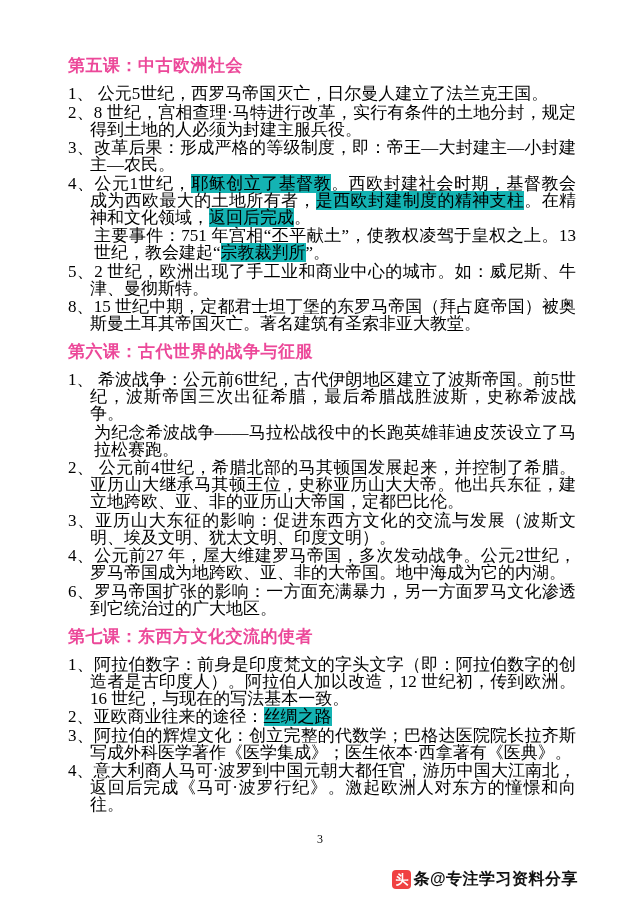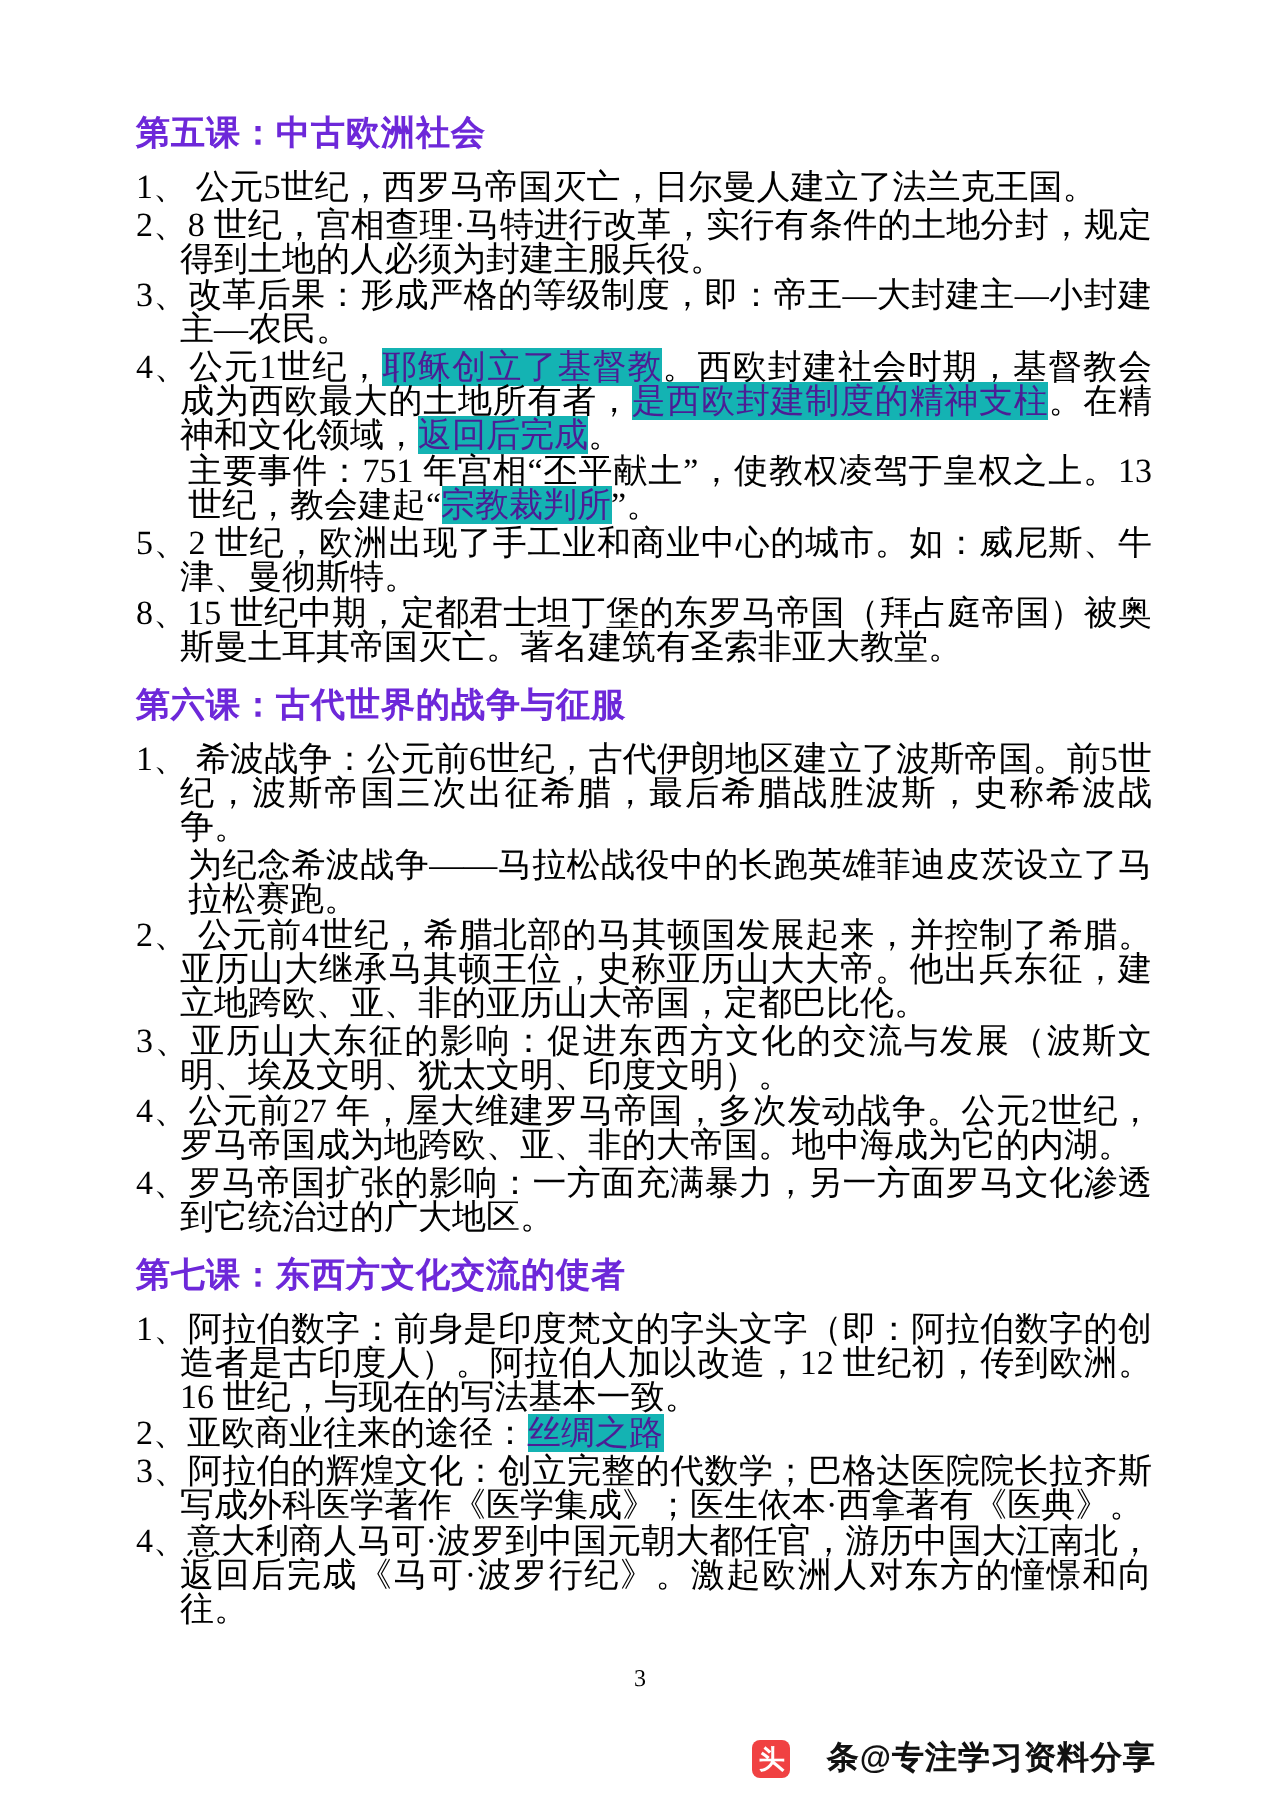--- a/index.html
+++ b/index.html
@@ -13,44 +13,44 @@
     font-family: "Liberation Serif", serif;
     color: #000;
   }
   .doc {
     position: absolute;
     left: 68px;
     top: 56px;
     width: 508px;
   }
   .section-title {
-    font-family: Liberation Serif, serif;
+    font-family: Liberation Mono, monospace;
     font-weight: bold;
     font-size: 17px;
     line-height: 22px;
     margin: 10px 0 7px;
     letter-spacing: 0.5px;
-    color: #6d28d9;
+    color: #ec4899;
   }
   .doc .section-title:first-child { margin-top: 0; }
   .para {
     font-size: 17px;
     line-height: 17px;
     margin: 1.5px 0;
     padding-left: 22px;
     text-indent: -22px;
     text-align: justify;
   }
   .para.sub {
     padding-left: 26px;
     text-indent: 0;
   }
   .hl {
     background: var(--hl-color, #14b3b3);
-    color: #4c1d95;
+    color: #000000;
   }
   .page-number {
     position: absolute;
     left: 0; top: 832px;
     width: 100%;
     text-align: center;
     font-size: 12px;
     color: #000;
   }
   .watermark {
@@ -73,21 +73,20 @@
     color: #fff;
     font-size: 13px;
     font-weight: bold;
     margin-right: 1px;
   }
   .wm-text {
     font-size: 16px;
     font-weight: bold;
     color: #111;
     letter-spacing: 0.5px;
-    margin-left: 16px;
   }
 </style>
 </head>
 <body>
 
 <div class="page">
   <main class="doc">
       <div class="section-title">第五课：中古欧洲社会</div>
       <div class="para"><span>1、 公元5世纪，西罗马帝国灭亡，日尔曼人建立了法兰克王国。</span></div>
       <div class="para"><span>2、8 世纪，宫相查理·马特进行改革，实行有条件的土地分封，规定得到土地的人必须为封建主服兵役。</span></div>
@@ -95,21 +94,21 @@
       <div class="para"><span>4、公元1世纪，</span><span class="hl">耶稣创立了基督教</span><span>。西欧封建社会时期，基督教会成为西欧最大的土地所有者，</span><span class="hl">是西欧封建制度的精神支柱</span><span>。在精神和文化领域，</span><span class="hl">返回后完成</span><span>。</span></div>
       <div class="para sub"><span>主要事件：751 年宫相“丕平献土”，使教权凌驾于皇权之上。13 世纪，教会建起“</span><span class="hl">宗教裁判所</span><span>”。</span></div>
       <div class="para"><span>5、2 世纪，欧洲出现了手工业和商业中心的城市。如：威尼斯、牛津、曼彻斯特。</span></div>
       <div class="para"><span>8、15 世纪中期，定都君士坦丁堡的东罗马帝国（拜占庭帝国）被奥斯曼土耳其帝国灭亡。著名建筑有圣索非亚大教堂。</span></div>
       <div class="section-title">第六课：古代世界的战争与征服</div>
       <div class="para"><span>1、 希波战争：公元前6世纪，古代伊朗地区建立了波斯帝国。前5世纪，波斯帝国三次出征希腊，最后希腊战胜波斯，史称希波战争。</span></div>
       <div class="para sub"><span>为纪念希波战争——马拉松战役中的长跑英雄菲迪皮茨设立了马拉松赛跑。</span></div>
       <div class="para"><span>2、 公元前4世纪，希腊北部的马其顿国发展起来，并控制了希腊。亚历山大继承马其顿王位，史称亚历山大大帝。他出兵东征，建立地跨欧、亚、非的亚历山大帝国，定都巴比伦。</span></div>
       <div class="para"><span>3、亚历山大东征的影响：促进东西方文化的交流与发展（波斯文明、埃及文明、犹太文明、印度文明）。</span></div>
       <div class="para"><span>4、公元前27 年，屋大维建罗马帝国，多次发动战争。公元2世纪，罗马帝国成为地跨欧、亚、非的大帝国。地中海成为它的内湖。</span></div>
-      <div class="para"><span>4、罗马帝国扩张的影响：一方面充满暴力，另一方面罗马文化渗透到它统治过的广大地区。</span></div>
+      <div class="para"><span>6、罗马帝国扩张的影响：一方面充满暴力，另一方面罗马文化渗透到它统治过的广大地区。</span></div>
       <div class="section-title">第七课：东西方文化交流的使者</div>
       <div class="para"><span>1、阿拉伯数字：前身是印度梵文的字头文字（即：阿拉伯数字的创造者是古印度人）。阿拉伯人加以改造，12 世纪初，传到欧洲。16 世纪，与现在的写法基本一致。</span></div>
       <div class="para"><span>2、亚欧商业往来的途径：</span><span class="hl">丝绸之路</span></div>
       <div class="para"><span>3、阿拉伯的辉煌文化：创立完整的代数学；巴格达医院院长拉齐斯写成外科医学著作《医学集成》；医生依本·西拿著有《医典》。</span></div>
       <div class="para"><span>4、意大利商人马可·波罗到中国元朝大都任官，游历中国大江南北，返回后完成《马可·波罗行纪》。激起欧洲人对东方的憧憬和向往。</span></div>
     </main>
 
   <div class="page-number">3</div>
 
   <div class="watermark">

